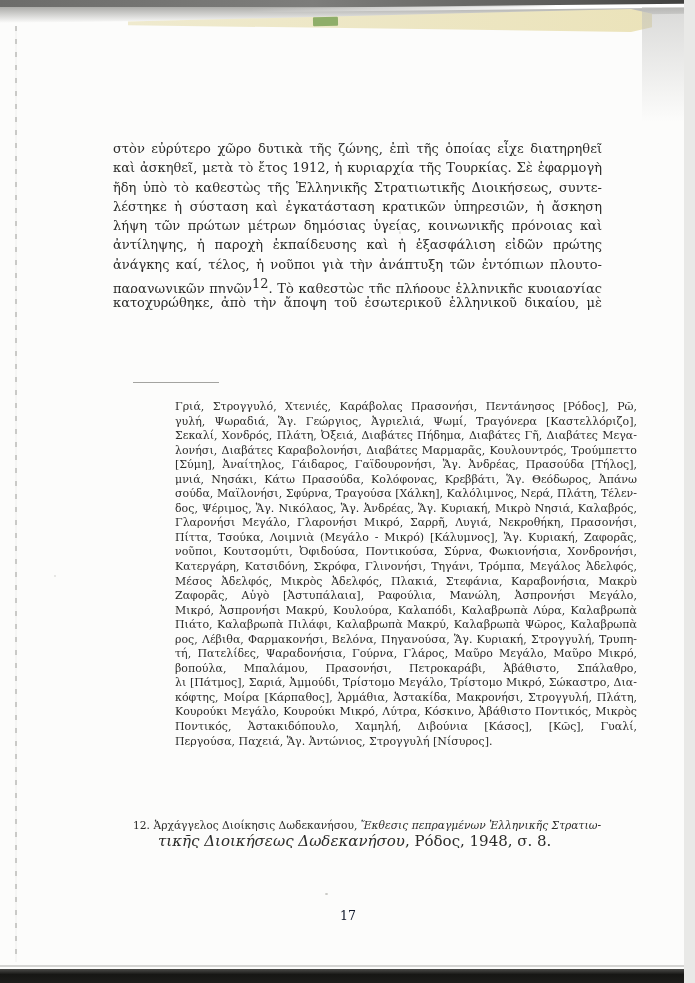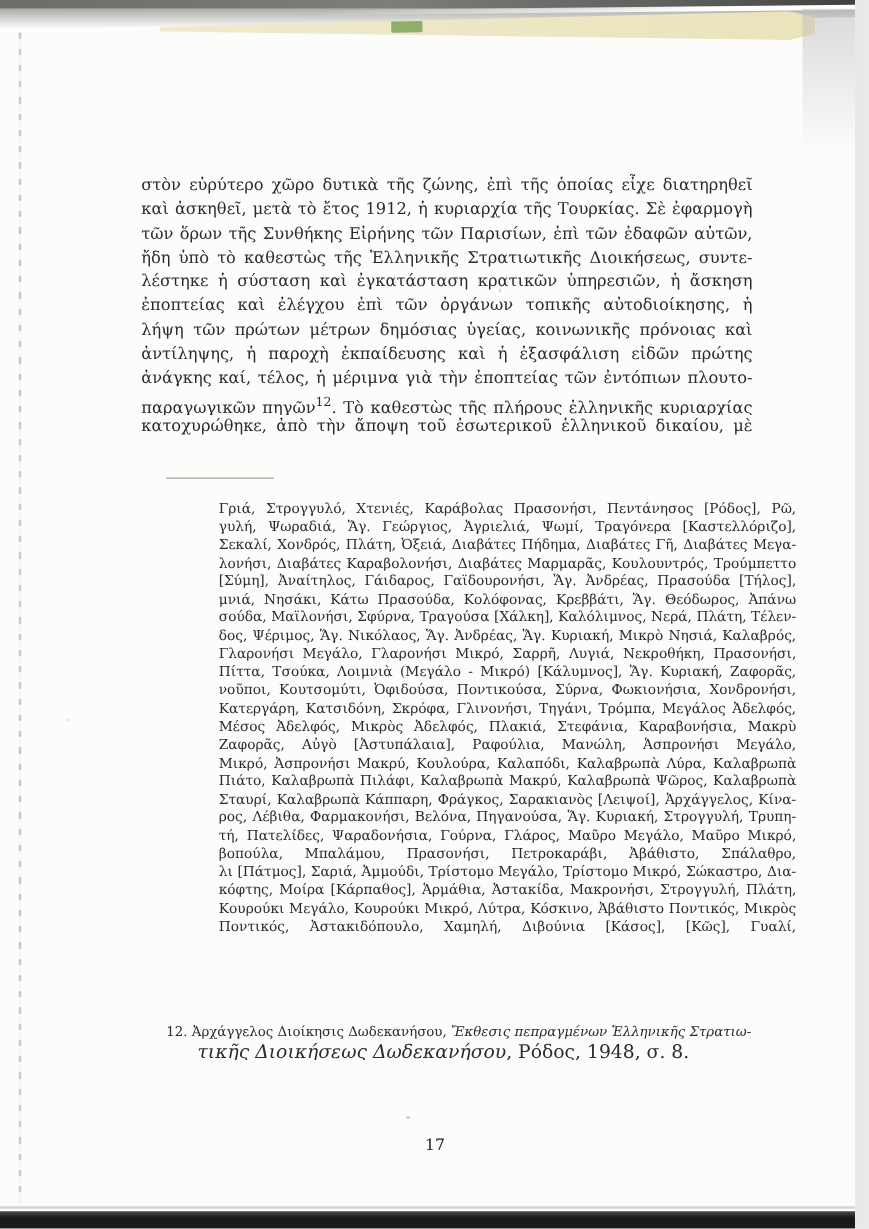--- a/index.html
+++ b/index.html
@@ -36,21 +36,21 @@
   .speck{position:absolute;background:#9a9a96;border-radius:50%;}
   .speck.s1{left:325px;top:893px;width:3px;height:2px;opacity:.55;}
   .speck.s2{left:399px;top:231px;width:2px;height:3px;opacity:.35;}
   .speck.s3{left:54px;top:575px;width:2px;height:2px;opacity:.3;}
   
   .para{position:absolute;left:113px;top:139px;width:489px;
     font-size:13px;line-height:19.3px;}
   .para .jline{height:19.3px;overflow:hidden;}
   .jline{text-align:justify;text-align-last:justify;}
   .lline{text-align:left;text-align-last:left;}
-  sup.fnref{font-size:10px;vertical-align:5px;}
+  sup.fnref{font-size:13px;vertical-align:5px;}
   .fn-rule{position:absolute;left:133px;top:382px;width:86px;height:1.2px;
     background:#8c8c8a;opacity:.8;}
   .fncont{position:absolute;left:139px;top:400px;width:462px;
     font-size:11px;line-height:14.55px;margin-left:36px;}
   .fncont .jline,.fncont .lline{height:14.55px;overflow:hidden;}
   .fn12-l1{position:absolute;left:133px;top:819px;width:468px;
     font-size:10.7px;line-height:14.6px;height:14.6px;overflow:hidden;}
   .fn12-l2{position:absolute;left:158px;top:833.6px;width:443px;
     font-size:15px;line-height:14.6px;height:14.6px;overflow:hidden;}
   .it{font-style:italic;}
@@ -71,27 +71,25 @@
   <div class="fold-line"></div>
   <div class="bottom-line"></div>
   <div class="bottom-bar"></div>
   <div class="speck s1"></div>
   <div class="speck s2"></div>
   <div class="speck s3"></div>
 
   <div class="para">
     <div class="jline">στὸν εὐρύτερο χῶρο δυτικὰ τῆς ζώνης, ἐπὶ τῆς ὁποίας εἶχε διατηρηθεῖ</div>
     <div class="jline">καὶ ἀσκηθεῖ, μετὰ τὸ ἔτος 1912, ἡ κυριαρχία τῆς Τουρκίας. Σὲ ἐφαρμογὴ</div>
-    <div class="jline">τῶν ὅρων τῆς Συνθήκης Εἰρήνης τῶν Παρισίων, ἐπὶ τῶν ἐδαφῶν αὐτῶν,</div>
     <div class="jline">ἤδη ὑπὸ τὸ καθεστὼς τῆς Ἑλληνικῆς Στρατιωτικῆς Διοικήσεως, συντε-</div>
     <div class="jline">λέστηκε ἡ σύσταση καὶ ἐγκατάσταση κρατικῶν ὑπηρεσιῶν, ἡ ἄσκηση</div>
-    <div class="jline">ἐποπτείας καὶ ἐλέγχου ἐπὶ τῶν ὀργάνων τοπικῆς αὐτοδιοίκησης, ἡ</div>
     <div class="jline">λήψη τῶν πρώτων μέτρων δημόσιας ὑγείας, κοινωνικῆς πρόνοιας καὶ</div>
     <div class="jline">ἀντίληψης, ἡ παροχὴ ἐκπαίδευσης καὶ ἡ ἐξασφάλιση εἰδῶν πρώτης</div>
-    <div class="jline">ἀνάγκης καί, τέλος, ἡ μέριμνα γιὰ τὴν ἐποπτείας τῶν ἐντόπιων πλουτο-</div>
+    <div class="jline">ἀνάγκης καί, τέλος, ἡ νοῦποι γιὰ τὴν ἀνάπτυξη τῶν ἐντόπιων πλουτο-</div>
     <div class="jline"><span>παραγωγικῶν πηγῶν</span><sup class="fnref">12</sup><span>. Τὸ καθεστὼς τῆς πλήρους ἑλληνικῆς κυριαρχίας</span></div>
     <div class="jline">κατοχυρώθηκε, ἀπὸ τὴν ἄποψη τοῦ ἐσωτερικοῦ ἑλληνικοῦ δικαίου, μὲ</div>
   </div>
 
   <div class="fn-rule"></div>
 
   <div class="fncont">
     <div class="jline">Γριά, Στρογγυλό, Χτενιές, Καράβολας Πρασονήσι, Πεντάνησος [Ρόδος], Ρῶ, Στρογ-</div>
     <div class="jline">γυλή, Ψωραδιά, Ἅγ. Γεώργιος, Ἀγριελιά, Ψωμί, Τραγόνερα [Καστελλόριζο], Νίμος,</div>
     <div class="jline">Σεκαλί, Χονδρός, Πλάτη, Ὀξειά, Διαβάτες Πήδημα, Διαβάτες Γῆ, Διαβάτες Μεγα-</div>
@@ -101,28 +99,28 @@
     <div class="jline">σούδα, Μαϊλονήσι, Σφύρνα, Τραγούσα [Χάλκη], Καλόλιμνος, Νερά, Πλάτη, Τέλεν-</div>
     <div class="jline">δος, Ψέριμος, Ἅγ. Νικόλαος, Ἅγ. Ἀνδρέας, Ἅγ. Κυριακή, Μικρὸ Νησιά, Καλαβρός,</div>
     <div class="jline">Γλαρονήσι Μεγάλο, Γλαρονήσι Μικρό, Σαρρῆ, Λυγιά, Νεκροθήκη, Πρασονήσι,</div>
     <div class="jline">Πίττα, Τσούκα, Λοιμνιὰ (Μεγάλο - Μικρό) [Κάλυμνος], Ἅγ. Κυριακή, Ζαφορᾶς, Κου-</div>
     <div class="jline">νοῦποι, Κουτσομύτι, Ὀφιδούσα, Ποντικούσα, Σύρνα, Φωκιονήσια, Χονδρονήσι,</div>
     <div class="jline">Κατεργάρη, Κατσιδόνη, Σκρόφα, Γλινονήσι, Τηγάνι, Τρόμπα, Μεγάλος Ἀδελφός,</div>
     <div class="jline">Μέσος Ἀδελφός, Μικρὸς Ἀδελφός, Πλακιά, Στεφάνια, Καραβονήσια, Μακρὺ</div>
     <div class="jline">Ζαφορᾶς, Αὐγὸ [Ἀστυπάλαια], Ραφούλια, Μανώλη, Ἀσπρονήσι Μεγάλο, Ἀσπρονήσι</div>
     <div class="jline">Μικρό, Ἀσπρονήσι Μακρύ, Κουλούρα, Καλαπόδι, Καλαβρωπὰ Λύρα, Καλαβρωπὰ</div>
     <div class="jline">Πιάτο, Καλαβρωπὰ Πιλάφι, Καλαβρωπὰ Μακρύ, Καλαβρωπὰ Ψῶρος, Καλαβρωπὰ</div>
-    <div class="jline">Σταυρί, Καλαβρωπὰ Κάππαρη, Φράγκος, Σαρακιανὸς [Λειψοί], Ἀρχάγγελος, Κίνα-</div>
     <div class="jline">ρος, Λέβιθα, Φαρμακονήσι, Βελόνα, Πηγανούσα, Ἅγ. Κυριακή, Στρογγυλή, Τρυπη-</div>
     <div class="jline">τή, Πατελίδες, Ψαραδονήσια, Γούρνα, Γλάρος, Μαῦρο Μεγάλο, Μαῦρο Μικρό, Λιάδι</div>
     <div class="jline">βοπούλα, Μπαλάμου, Πρασονήσι, Πετροκαράβι, Ἀβάθιστο, Σπάλαθρο, Μακρονήσι,</div>
     <div class="jline">λι [Πάτμος], Σαριά, Ἀμμούδι, Τρίστομο Μεγάλο, Τρίστομο Μικρό, Σώκαστρο, Δια-</div>
     <div class="jline">κόφτης, Μοίρα [Κάρπαθος], Ἁρμάθια, Ἀστακίδα, Μακρονήσι, Στρογγυλή, Πλάτη,</div>
     <div class="jline">Κουρούκι Μεγάλο, Κουρούκι Μικρό, Λύτρα, Κόσκινο, Ἀβάθιστο Ποντικός, Μικρὸς</div>
     <div class="jline">Ποντικός, Ἀστακιδόπουλο, Χαμηλή, Διβούνια [Κάσος], [Κῶς], Γυαλί, Κανδελιούσα,</div>
+    <div class="lline">Περγούσα, Παχειά, Ἅγ. Ἀντώνιος, Στρογγυλή [Νίσυρος].</div>
   </div>
 
   <div class="fn12-l1 jline"><span>12.</span>
     <span>Ἀρχάγγελος Διοίκησις Δωδεκανήσου, </span><span class="it">Ἔκθεσις πεπραγμένων Ἑλληνικῆς Στρατιω-</span></div>
   <div class="fn12-l2 lline"><span class="it">τικῆς Διοικήσεως Δωδεκανήσου</span><span>, Ρόδος, 1948, σ. 8.</span></div>
 
   <div class="pageno">17</div>
 
 </div>
 

